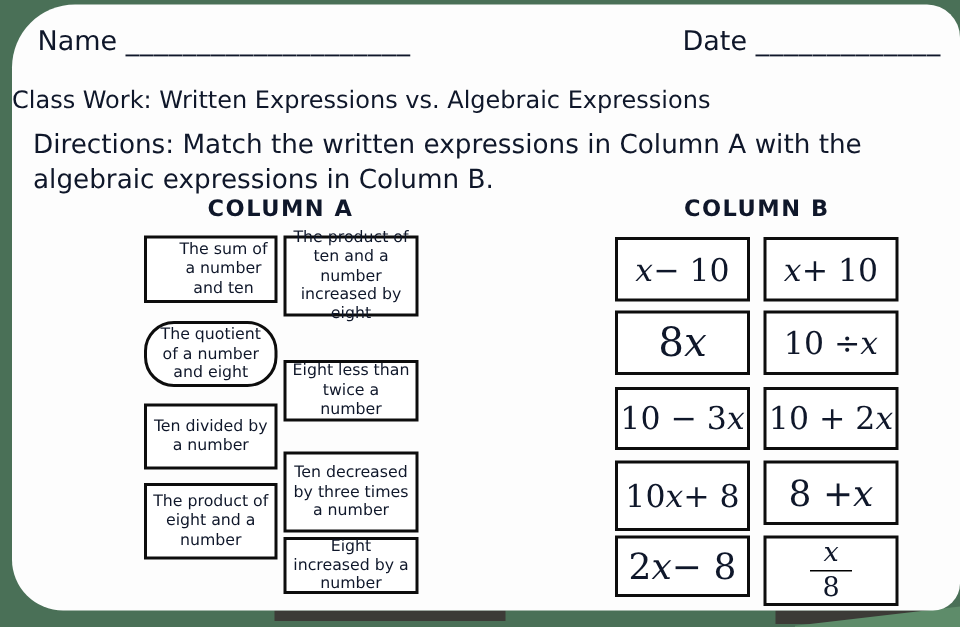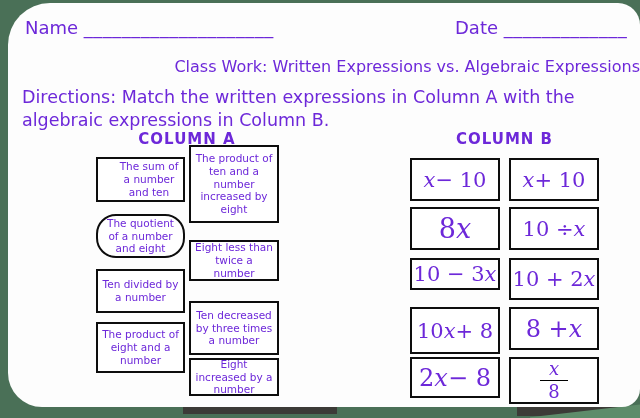--- a/index.html
+++ b/index.html
@@ -1,38 +1,38 @@
 <!DOCTYPE html>
 <html><head>
 <meta charset="utf-8">
 <style>
   html,body{margin:0;padding:0;background:#2e2e2e;}
   .stage{
     position:relative;width:640px;height:418px;overflow:hidden;
     background:#4a7057;
     font-family:"DejaVu Sans", sans-serif;
-    color:#6d28d9;
+    color:#0f172a;
   }
   .wedge{
     position:absolute;right:0;bottom:0;width:110px;height:16px;
     background:#5e8c6a;
     clip-path:polygon(0 95%,100% 15%,100% 100%,0 100%);
     z-index:2;
   }
   .tray-bar{position:absolute;background:#3c3b37;z-index:1;}
   .bar1{left:183px;top:407px;width:154px;height:7px;}
   .bar2{left:517px;top:407px;width:112px;height:9px;}
   .page{
     position:absolute;left:8px;top:3px;width:632px;height:404px;
     background:#fdfdfd;border-radius:42px 22px 18px 34px;z-index:3;
   }
   .abs{position:absolute;}
   .field-row{font-size:18px;white-space:nowrap;}
   .blank{letter-spacing:0.5px;}
-  .title{left:0;top:54px;width:632px;text-align:right;font-size:16px;}
+  .title{left:0;top:54px;width:632px;text-align:left;font-size:16px;}
   .directions{left:14px;top:83px;width:612px;font-size:17.5px;line-height:1.32;}
   .col-header{font-weight:bold;font-size:15px;text-align:center;letter-spacing:1px;}
   .box{
     position:absolute;background:#fff;border:2px solid #0d0d0d;
     display:flex;align-items:center;justify-content:center;text-align:center;
     box-sizing:border-box;
   }
   .boxA{font-size:10.5px;line-height:1.22;padding:2px 3px;}
   .boxB{font-family:"DejaVu Serif", serif;font-size:21px;}
   .boxB i{font-style:italic;}
@@ -69,28 +69,28 @@
     </div>
 
     <div class="abs col-header" style="left:88px;top:127px;width:182px;">COLUMN A</div>
     <div class="abs col-header" style="left:402px;top:127px;width:189px;">COLUMN B</div>
 
     <div class="box boxA" style="left:88px;top:154px;width:89px;height:45px;padding-left:20px;">The sum of a number and ten</div>
     <div class="box boxA" style="left:88px;top:211px;width:89px;height:44px;border-radius:20px;">The quotient of a number and eight</div>
     <div class="box boxA" style="left:88px;top:266px;width:89px;height:44px;">Ten divided by a number</div>
     <div class="box boxA" style="left:88px;top:319px;width:89px;height:51px;">The product of eight and a number</div>
 
-    <div class="box boxA" style="left:181px;top:142px;width:90px;height:78px;">The product of ten and a number increased by eight</div>
+    <div class="box boxA" style="left:181px;top:154px;width:90px;height:54px;">The product of ten and a number increased by eight</div>
     <div class="box boxA" style="left:181px;top:237px;width:90px;height:41px;">Eight less than twice a number</div>
     <div class="box boxA" style="left:181px;top:298px;width:90px;height:54px;">Ten decreased by three times a number</div>
     <div class="box boxA" style="left:181px;top:355px;width:90px;height:38px;">Eight increased by a number</div>
 
     <div class="box boxB" style="left:402px;top:155px;width:90px;height:43px;"><i>x</i> − 10</div>
     <div class="box boxB big" style="left:402px;top:204px;width:90px;height:43px;">8<i>x</i></div>
-    <div class="box boxB" style="left:402px;top:255px;width:90px;height:32px;">10 − 3<i>x</i></div>
+    <div class="box boxB" style="left:402px;top:255px;width:90px;height:42px;">10 − 3<i>x</i></div>
     <div class="box boxB" style="left:402px;top:304px;width:90px;height:47px;">10<i>x</i> + 8</div>
     <div class="box boxB med" style="left:402px;top:354px;width:90px;height:41px;">2<i>x</i> − 8</div>
 
     <div class="box boxB" style="left:501px;top:155px;width:90px;height:43px;"><i>x</i> + 10</div>
     <div class="box boxB" style="left:501px;top:204px;width:90px;height:43px;">10 ÷ <i>x</i></div>
     <div class="box boxB" style="left:501px;top:255px;width:90px;height:42px;">10 + 2<i>x</i></div>
     <div class="box boxB med" style="left:501px;top:304px;width:90px;height:43px;">8 + <i>x</i></div>
     <div class="box boxB" style="left:501px;top:354px;width:90px;height:47px;">
       <span class="fraction">
         <span class="num">x</span>

